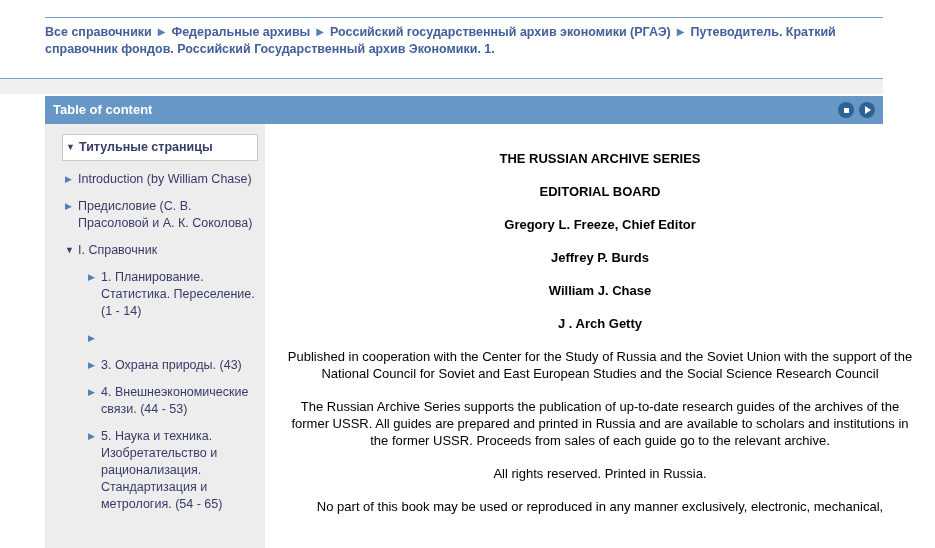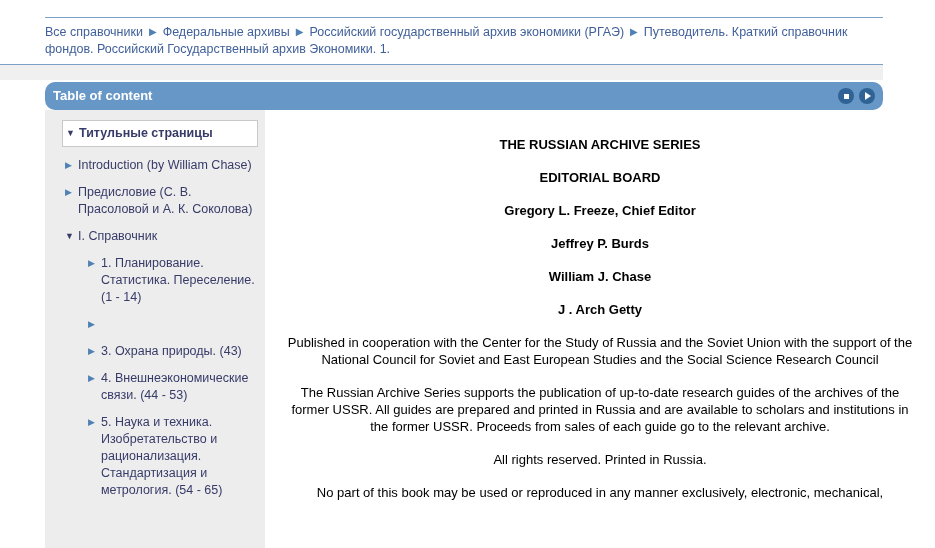--- a/index.html
+++ b/index.html
@@ -19,43 +19,43 @@
     --tri: #4F81B5;
     --rule: #7CA0C7;
     --strip: #F0F0F0;
     --sidebg: #EDEDED;
     --selborder: #C9C9C9;
   }
   
   .breadcrumb {
     margin: 17px 52px 0 45px;
     border-top: 1px solid var(--rule);
-    padding: 5px 0 6px 0;
+    padding: 5px 0 20px 0;
     font-size: 12.5px;
     line-height: 17px;
     color: var(--bc-text);
+    font-weight: bold;
   }
   .bc-link { color: var(--bc-text); text-decoration: none; cursor: pointer; }
   .bc-sep { color: var(--tri); font-size: 10px; margin: 0 6px; vertical-align: 1px; }
   
   .divider-strip {
     margin-right: 52px;
     border-top: 1px solid var(--rule);
     background: var(--strip);
     height: 15px;
   }
   
   .panel-header {
     position: relative;
     margin-left: 45px;
     margin-right: 52px;
     margin-top: 2px;
     height: 28px;
     background: var(--bar);
-    border-radius: 10px;
   }
   .panel-title {
     color: #ffffff;
     font-weight: bold;
     font-size: 13px;
     line-height: 28px;
     padding-left: 8px;
   }
   .panel-buttons {
     position: absolute;

